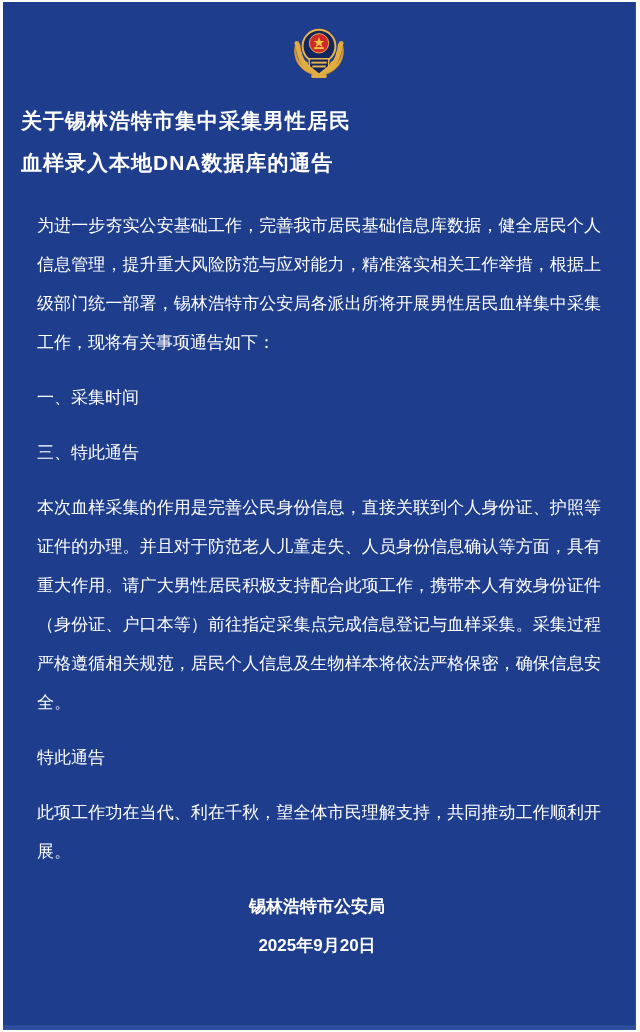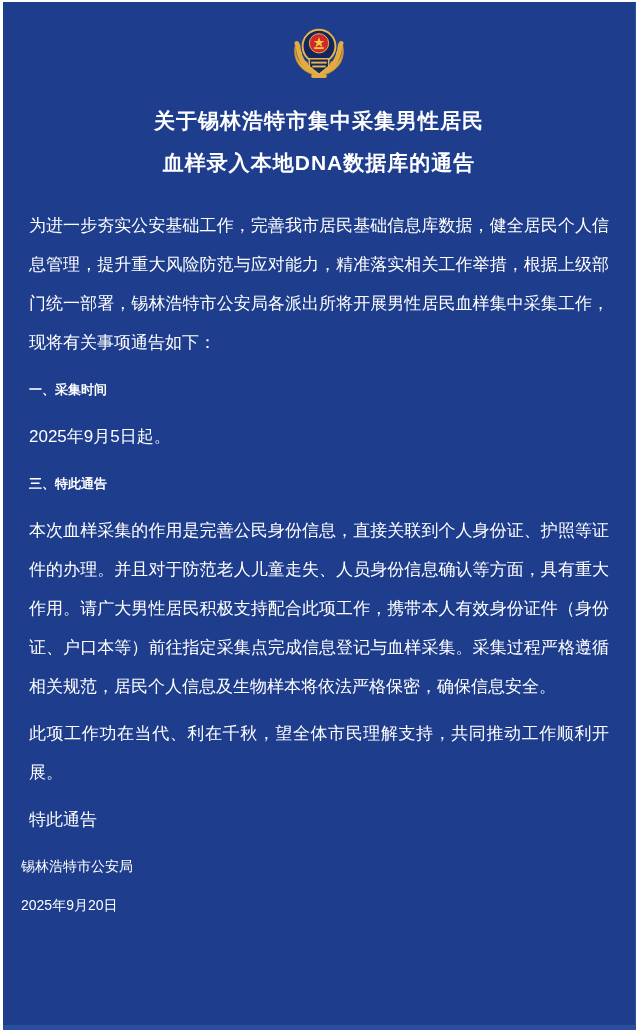--- a/index.html
+++ b/index.html
@@ -21,47 +21,47 @@
     padding: 0 18px;
     color: #ffffff;
   }
   .emblem-wrap {
     padding-top: 22px;
     text-align: center;
   }
   .emblem-wrap svg { display: inline-block; }
   .notice-title {
     margin-top: 16px;
-    text-align: center;
     font-size: 21px;
     font-weight: bold;
     line-height: 42px;
     letter-spacing: 1px;
   }
-  p { margin: 8px; }
+  p { margin: 16px; }
   .para {
     margin-top: 8px;
     font-size: 17px;
     line-height: 39px;
     text-align: justify;
     text-justify: inter-ideograph;
   }
   .para.first { margin-top: 22px; }
   .sec-heading {
     margin-top: 8px;
-    font-size: 13px;
-    font-weight: bold;
+    font-size: 17px;
+    font-weight: normal;
     line-height: 39px;
   }
   .sig-block {
     margin-top: 8px;
-    text-align: left;
-    font-size: 14px;
+    text-align: center;
+    font-size: 17px;
     line-height: 39px;
     padding-right: 4px;
+    font-weight: bold;
   }
 </style>
 </head>
 <body>
 
 <div class="notice-card">
 
   <div class="emblem-wrap">
     <svg width="62" height="56" viewBox="0 0 64 58">
 
@@ -91,29 +91,28 @@
   </div>
 
   <div class="notice-title">
     <div>关于锡林浩特市集中采集男性居民</div>
     <div>血样录入本地DNA数据库的通告</div>
   </div>
 
   <p class="para first">为进一步夯实公安基础工作，完善我市居民基础信息库数据，健全居民个人信息管理，提升重大风险防范与应对能力，精准落实相关工作举措，根据上级部门统一部署，锡林浩特市公安局各派出所将开展男性居民血样集中采集工作，现将有关事项通告如下：</p>
 
   <p class="sec-heading">一、采集时间</p>
-  <p class="para">2025年9月5日起。</p>
 
 
   <p class="sec-heading">三、特此通告</p>
 
   <p class="para">本次血样采集的作用是完善公民身份信息，直接关联到个人身份证、护照等证件的办理。并且对于防范老人儿童走失、人员身份信息确认等方面，具有重大作用。请广大男性居民积极支持配合此项工作，携带本人有效身份证件（身份证、户口本等）前往指定采集点完成信息登记与血样采集。采集过程严格遵循相关规范，居民个人信息及生物样本将依法严格保密，确保信息安全。</p>
 
+  <p class="para">特此通告</p>
+
   <p class="para">此项工作功在当代、利在千秋，望全体市民理解支持，共同推动工作顺利开展。</p>
-
-  <p class="para">特此通告</p>
 
   <div class="sig-block">
     <div>锡林浩特市公安局</div>
     <div>2025年9月20日</div>
   </div>
 
 </div>
 
 </body></html>

